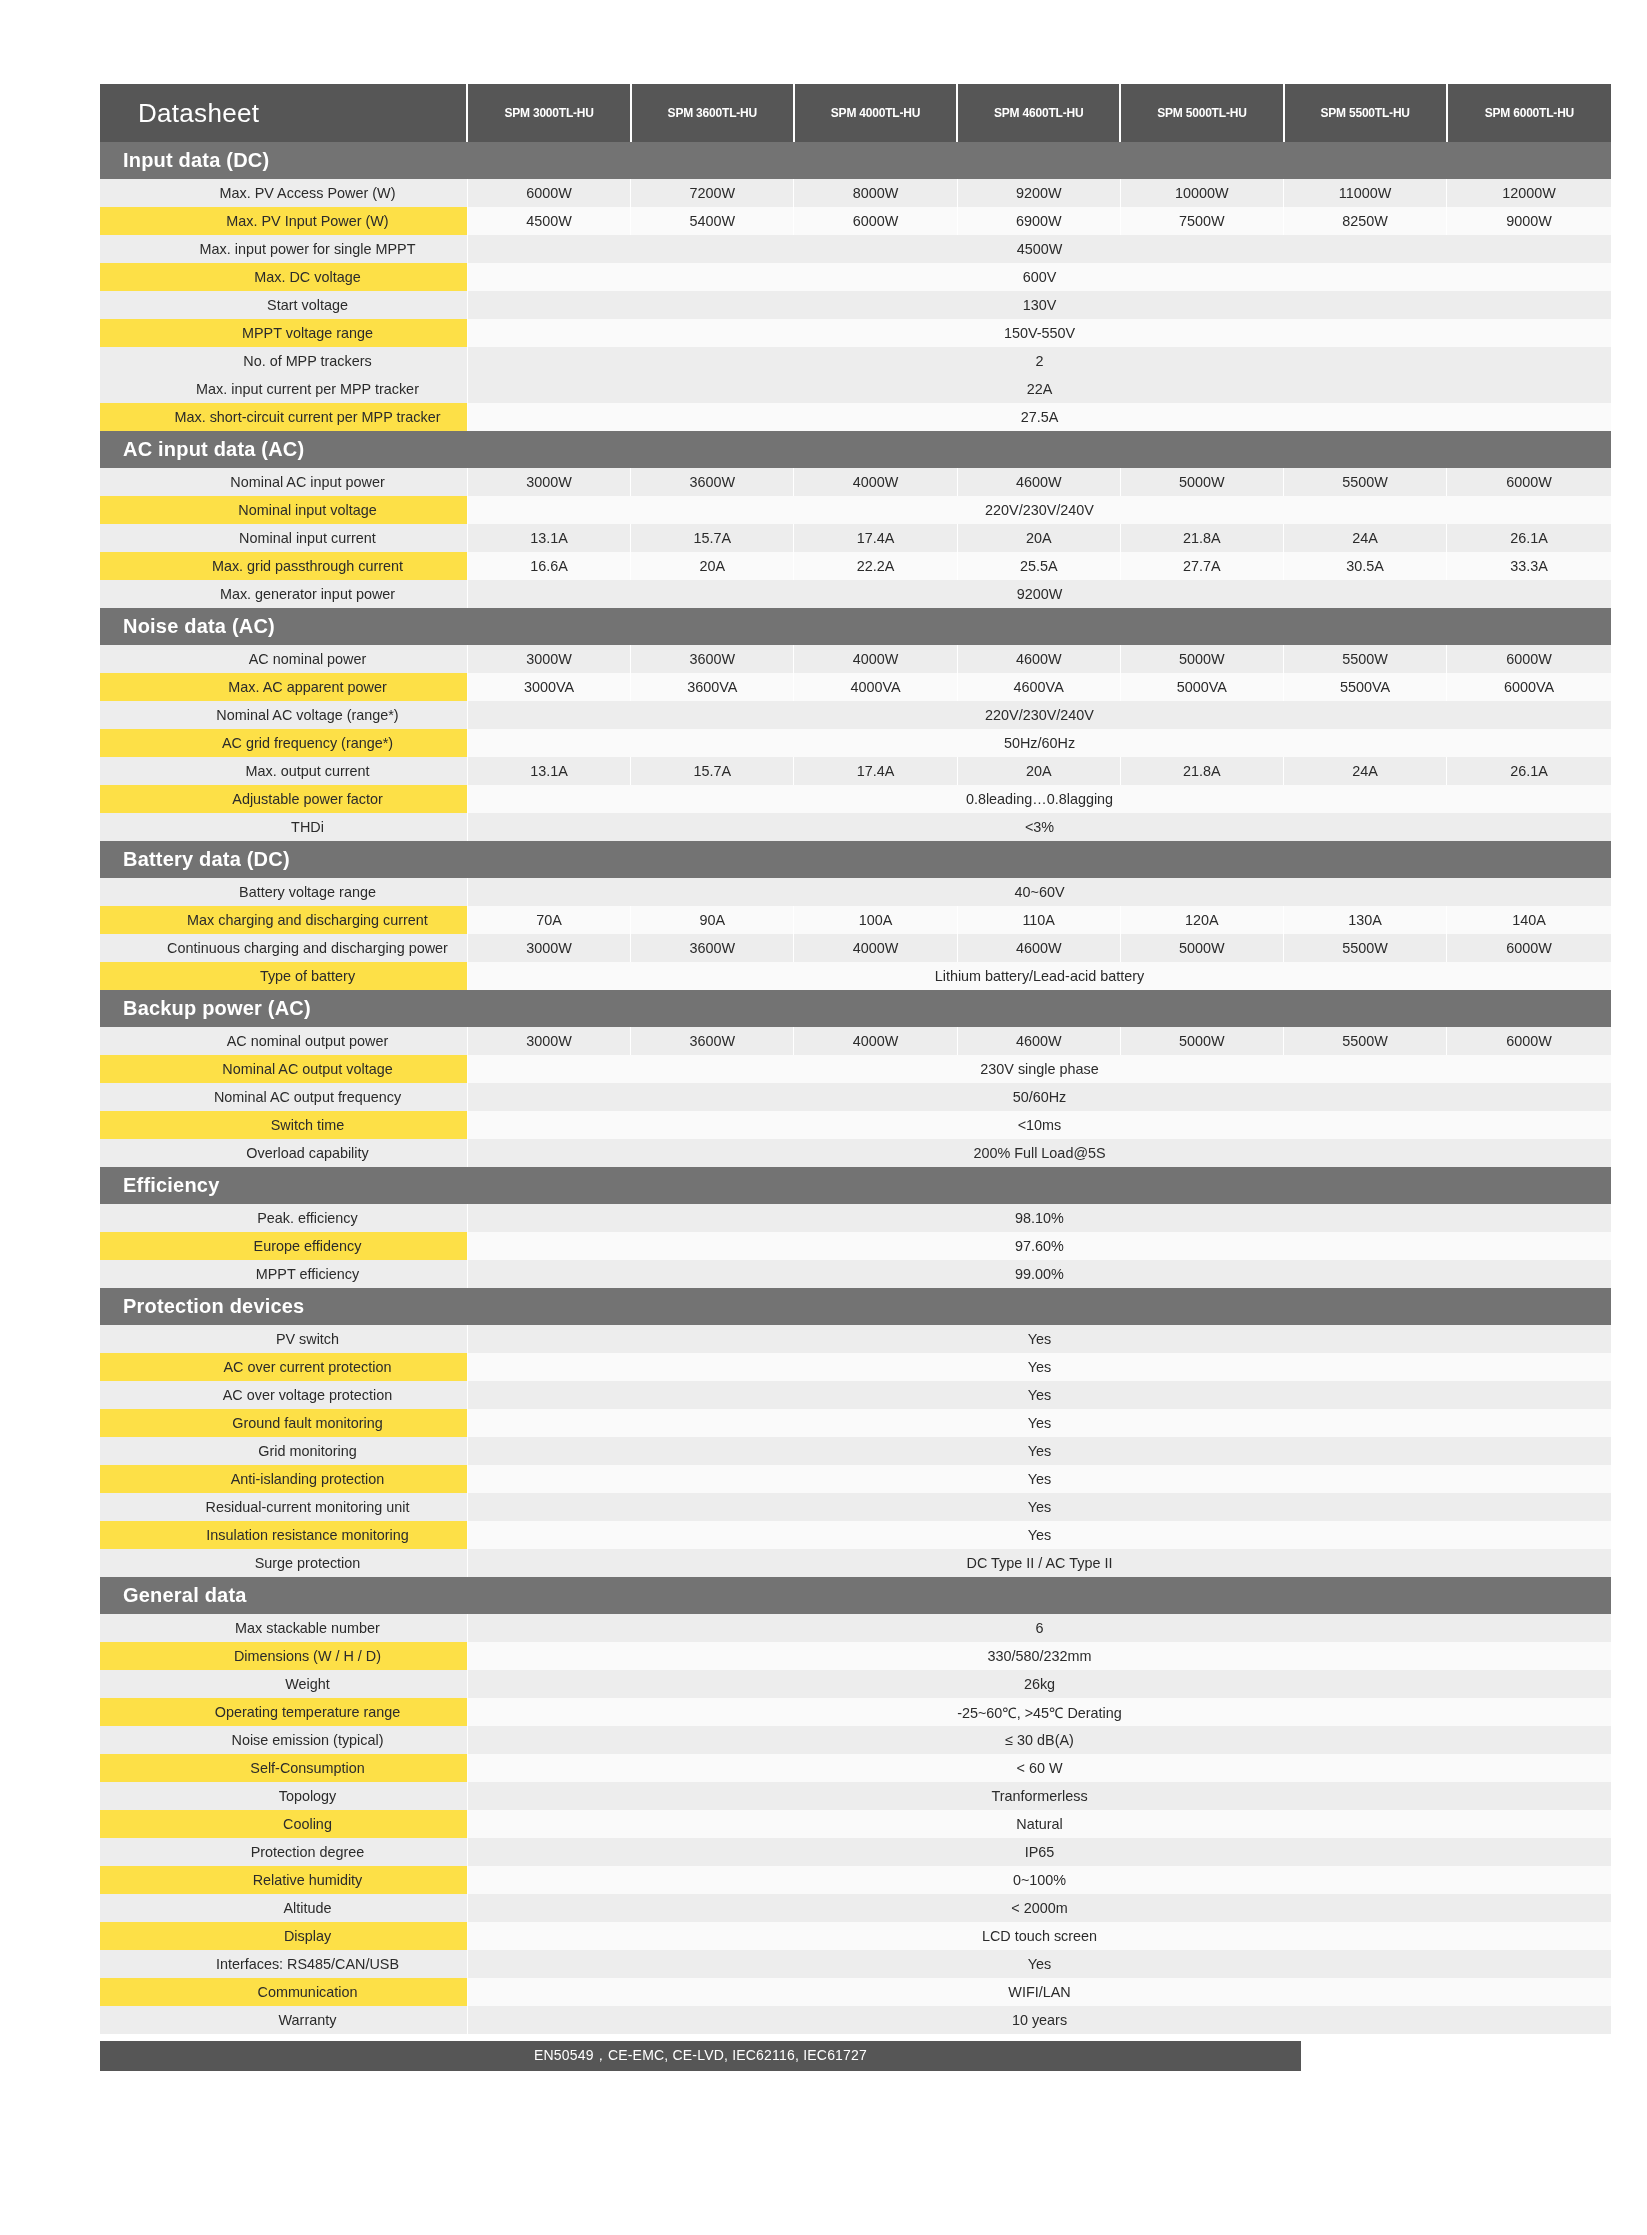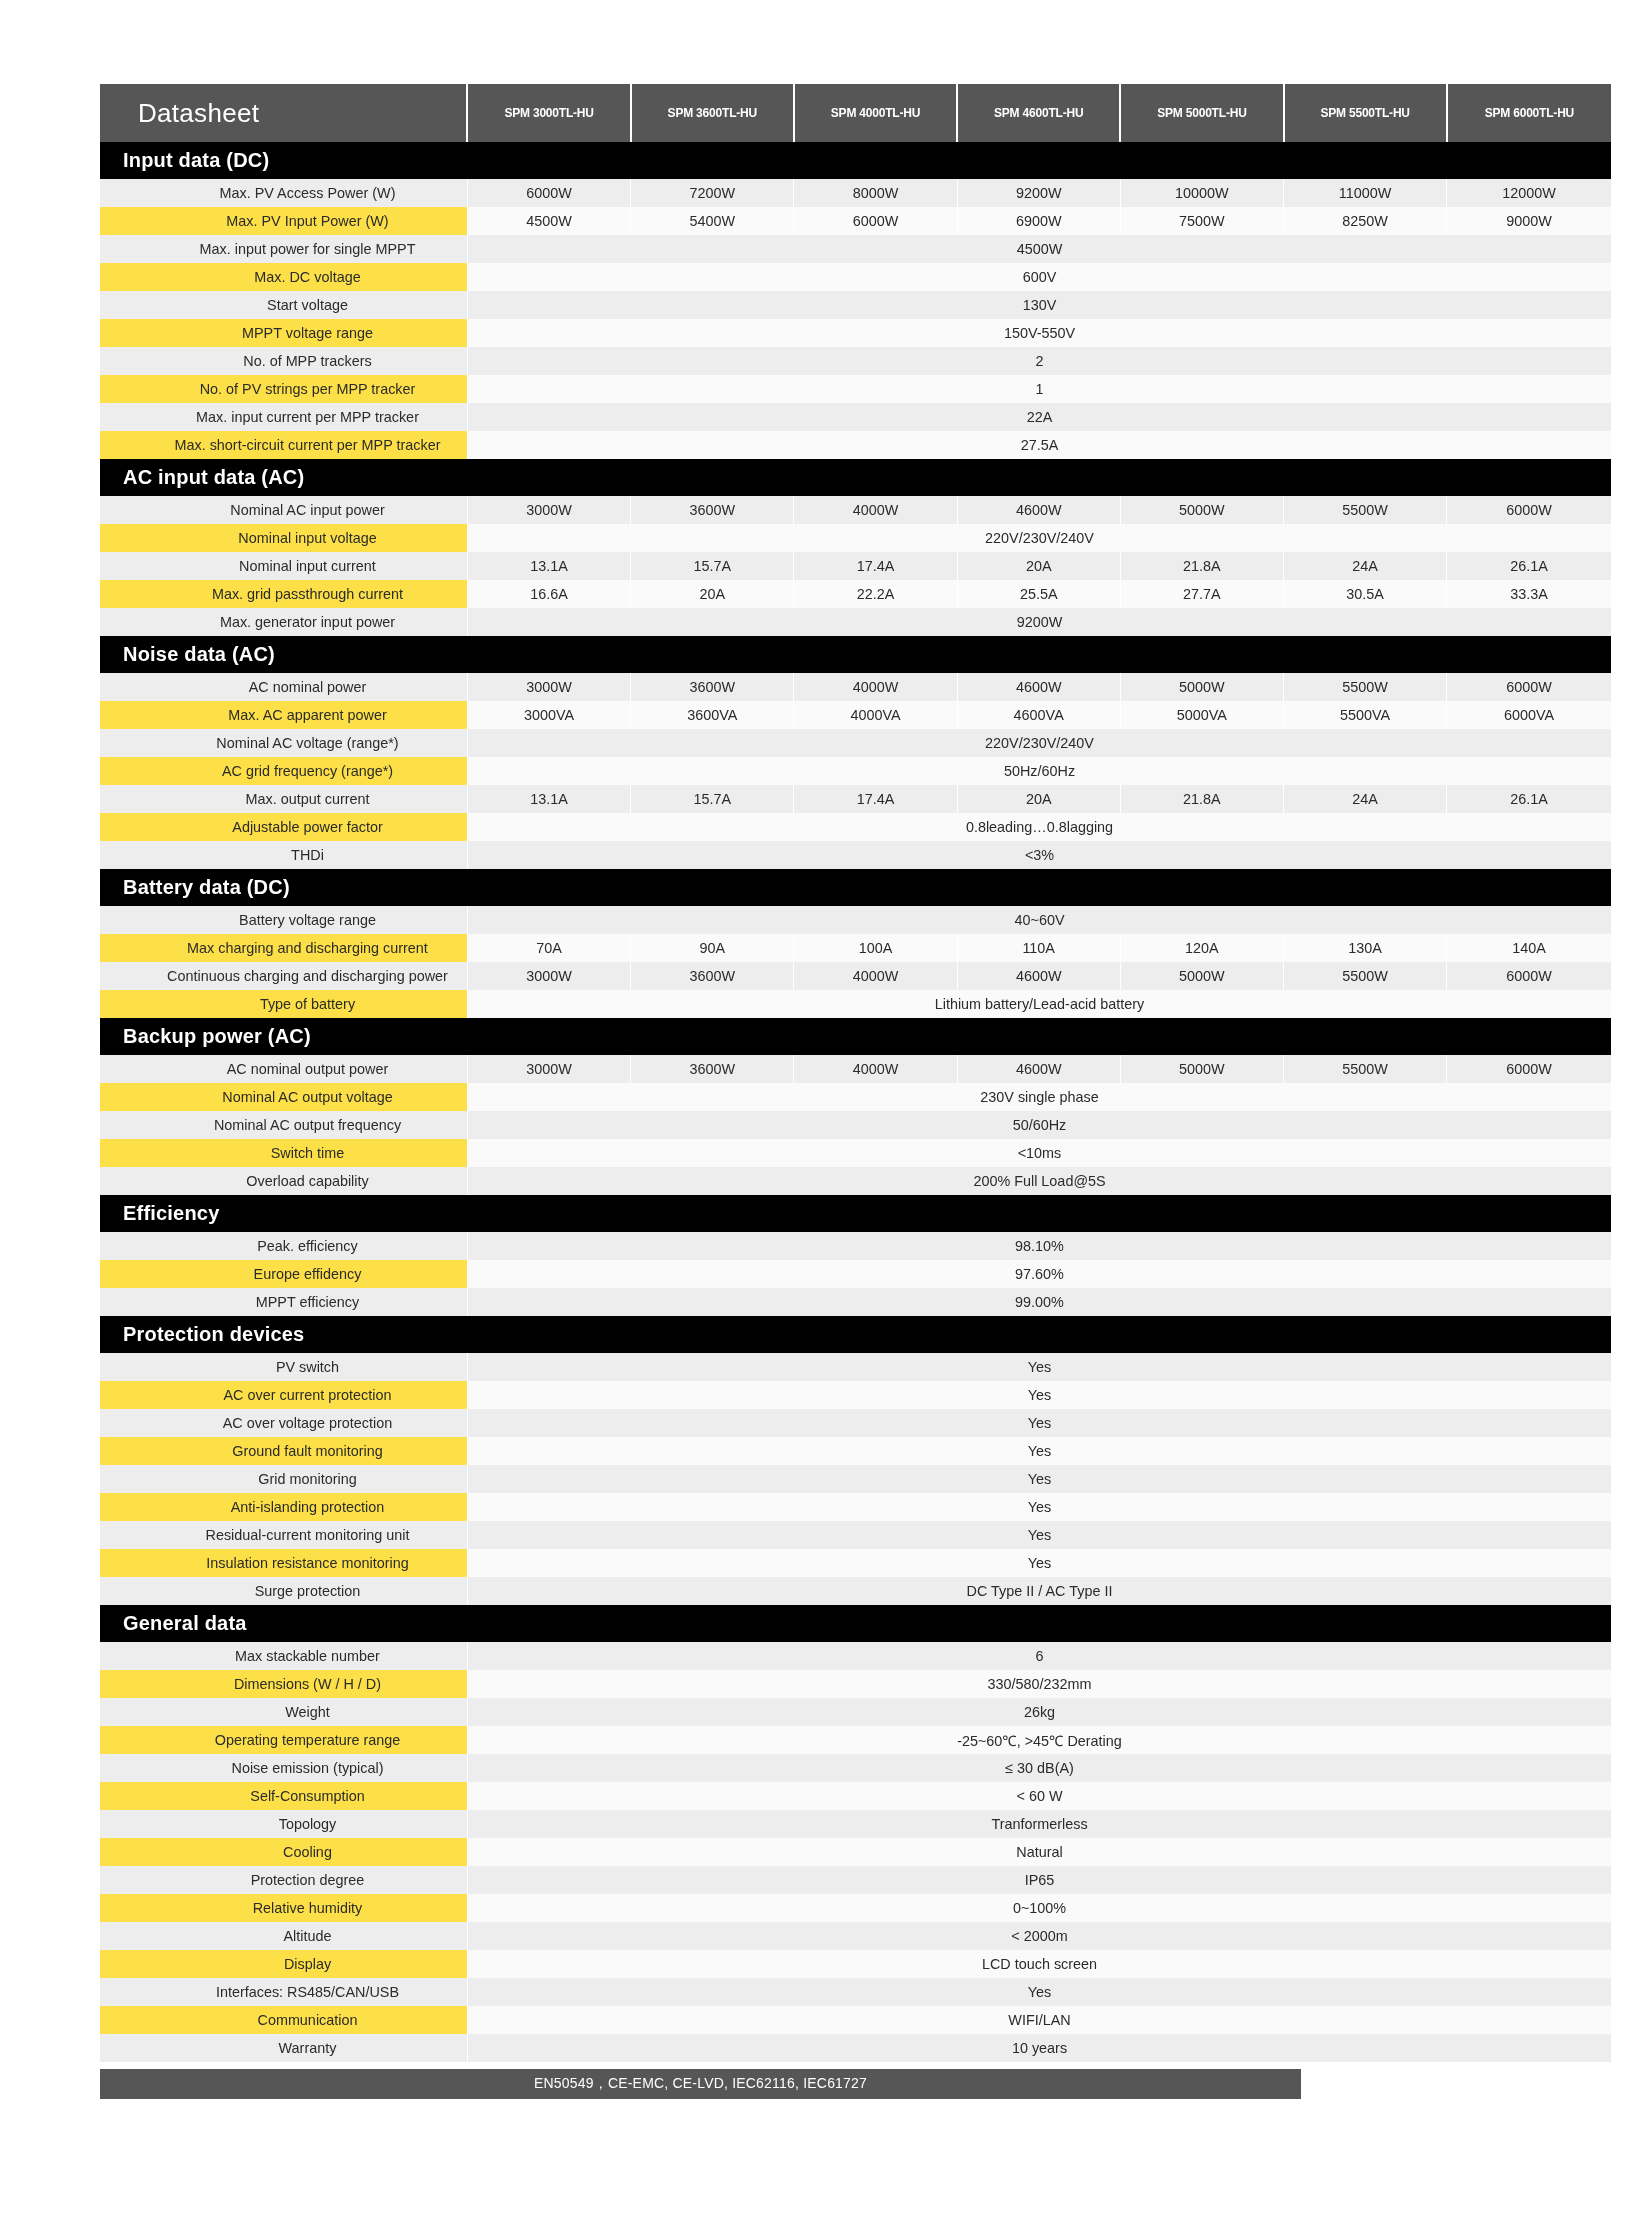--- a/index.html
+++ b/index.html
@@ -42,21 +42,21 @@
   }
   td.head-model {
     text-align: center;
     font-size: 12px;
     font-weight: bold;
     letter-spacing: -0.2px;
     white-space: nowrap;
   }
   
   tr.section-row td {
-    background: #000000;
+    background: #737373;
     color: #ffffff;
     height: 35px;
     font-size: 20px;
     font-weight: bold;
     padding-left: 23px;
     vertical-align: middle;
     letter-spacing: 0.2px;
   }
   
   tr.data-row td {
@@ -162,24 +162,20 @@
           <td class="val merged" colspan="7">130V</td>
         </tr>
         <tr class="data-row plain">
           <td class="label">MPPT voltage range</td>
           <td class="val merged" colspan="7">150V-550V</td>
         </tr>
         <tr class="data-row shade">
           <td class="label">No. of MPP trackers</td>
           <td class="val merged" colspan="7">2</td>
         </tr>
-        <tr class="data-row plain">
-          <td class="label">No. of PV strings per MPP tracker</td>
-          <td class="val merged" colspan="7">1</td>
-        </tr>
         <tr class="data-row shade">
           <td class="label">Max. input current per MPP tracker</td>
           <td class="val merged" colspan="7">22A</td>
         </tr>
         <tr class="data-row plain">
           <td class="label">Max. short-circuit current per MPP tracker</td>
           <td class="val merged" colspan="7">27.5A</td>
         </tr>
         <tr class="section-row">
           <td colspan="8">AC input data (AC)</td>

